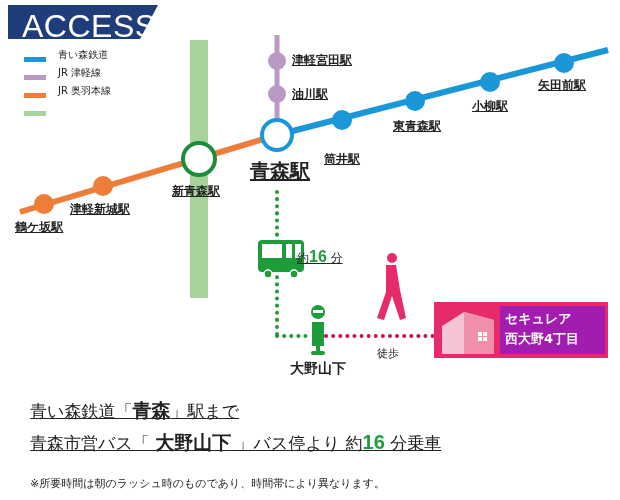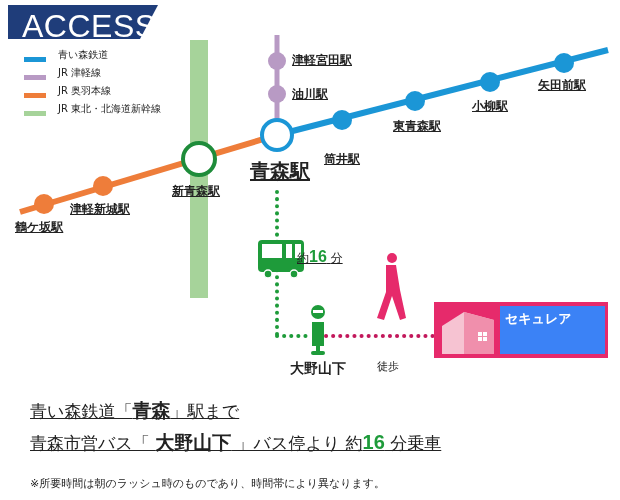--- a/index.html
+++ b/index.html
@@ -7,23 +7,23 @@
   .abs{position:absolute;}
   .access-badge{left:8px;top:5px;width:150px;height:34px;}
   .access-label{left:22px;top:8px;font-family:"Liberation Sans",sans-serif;font-size:32px;color:#fff;letter-spacing:0.5px;}
   .legend-row{position:absolute;left:24px;height:14px;display:flex;align-items:flex-end;font-size:10px;color:#222;}
   .legend-swatch{width:22px;height:5px;margin-right:12px;}
   .station-label{position:absolute;font-family:"DejaVu Serif","Liberation Serif",serif;font-weight:bold;font-size:12px;color:#222;white-space:nowrap;text-decoration:underline;}
   .station-big{font-size:20px;font-weight:bold;}
   .bus-time{position:absolute;left:297px;top:248px;font-size:12px;white-space:nowrap;text-decoration:underline;}
   .bus-time .num{color:#1e9b3a;font-weight:bold;font-size:16px;font-family:"Liberation Sans",sans-serif;}
   .stop-label{position:absolute;left:290px;top:360px;font-size:14px;font-weight:bold;}
-  .walk-label{position:absolute;left:377px;top:346px;font-size:11px;margin-top:13px;}
+  .walk-label{position:absolute;left:377px;top:346px;font-size:11px;}
   .dest-box{position:absolute;left:434px;top:302px;width:174px;height:56px;background:#e62a6b;}
-  .dest-text{position:absolute;left:500px;top:306px;width:105px;height:48px;background:#3b82f6;color:#fff;font-weight:bold;font-size:13px;line-height:20px;padding:3px 0 0 5px;box-sizing:border-box;}
+  .dest-text{position:absolute;left:500px;top:306px;width:105px;height:48px;background:#a21caf;color:#fff;font-weight:bold;font-size:13px;line-height:20px;padding:3px 0 0 5px;box-sizing:border-box;}
   .main-line{position:absolute;left:30px;font-size:17px;color:#222;white-space:nowrap;text-decoration:underline;}
   .main-line b{font-size:19px;}
   .main-line .green{color:#1e9b3a;font-weight:bold;font-family:"Liberation Sans",sans-serif;font-size:20px;}
   .note{position:absolute;left:30px;top:476px;font-size:11px;color:#222;white-space:nowrap;}
 </style>
 </head>
 <body>
 
 <svg class="abs access-badge" viewBox="0 0 150 34" width="150" height="34">
   <polygon points="0,0 150,0 132,34 0,34" fill="#1f3d7a"></polygon>
@@ -37,21 +37,20 @@
 <div class="legend-row" style="top:66px">
   <span class="legend-swatch" style="background:#b89ac4"></span>
   <span>JR 津軽線</span>
 </div>
 <div class="legend-row" style="top:84px">
   <span class="legend-swatch" style="background:#ee7d3a"></span>
   <span>JR 奥羽本線</span>
 </div>
 <div class="legend-row" style="top:102px">
   <span class="legend-swatch" style="background:#a6d39a"></span>
-  <span>JR 東北・北海道新幹線</span>
 </div>
 
 <svg class="abs" style="left:0;top:0" width="620" height="500">
 
   <rect x="190" y="40" width="18" height="258" fill="#a6d39a"></rect>
 
   <line x1="277" y1="35" x2="277" y2="128" stroke="#b89ac4" stroke-width="5"></line>
   <circle cx="277" cy="61" r="9" fill="#b89ac4"></circle>
   <circle cx="277" cy="94" r="9" fill="#b89ac4"></circle>
 
@@ -120,20 +119,21 @@
     <polygon points="0,16 22,2 52,10 52,44 0,44" fill="#f6c3d2"></polygon>
     <polygon points="22,2 52,10 52,44 22,44" fill="#f08fac"></polygon>
     <rect x="36" y="22" width="4" height="4" fill="#fff"></rect>
       <rect x="41" y="22" width="4" height="4" fill="#fff"></rect>
     <rect x="36" y="27" width="4" height="4" fill="#fff"></rect>
       <rect x="41" y="27" width="4" height="4" fill="#fff"></rect>
   </svg>
 </div>
 <div class="dest-text">
   <div>セキュレア</div>
+  <div>西大野4丁目</div>
 </div>
 
 <div class="main-line" style="top:398px">
   <span>青い森鉄道「</span><b>青森</b><span>」駅まで</span>
 </div>
 <div class="main-line" style="top:430px">
   <span>青森市営バス「 </span><b>大野山下</b><span> 」バス停より 約</span><span class="green">16</span><span> 分乗車</span>
 </div>
 <div class="note">※所要時間は朝のラッシュ時のものであり、時間帯により異なります。</div>
 

